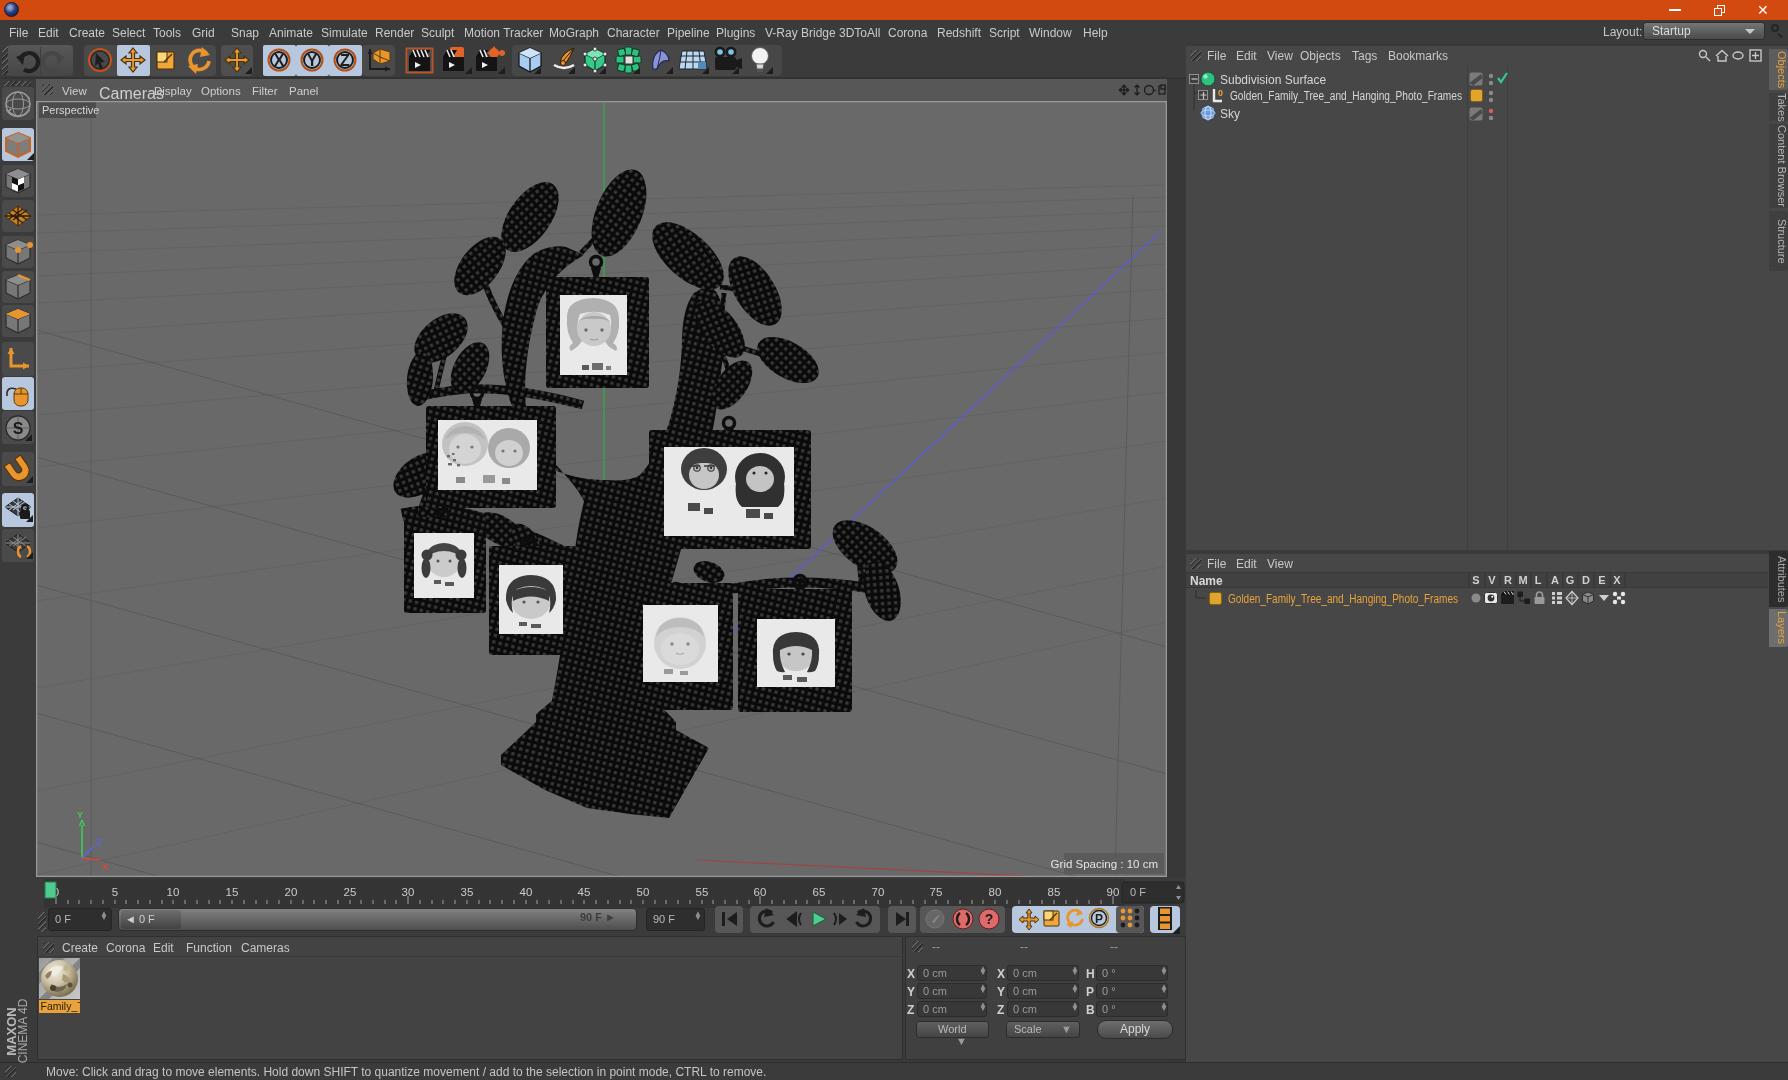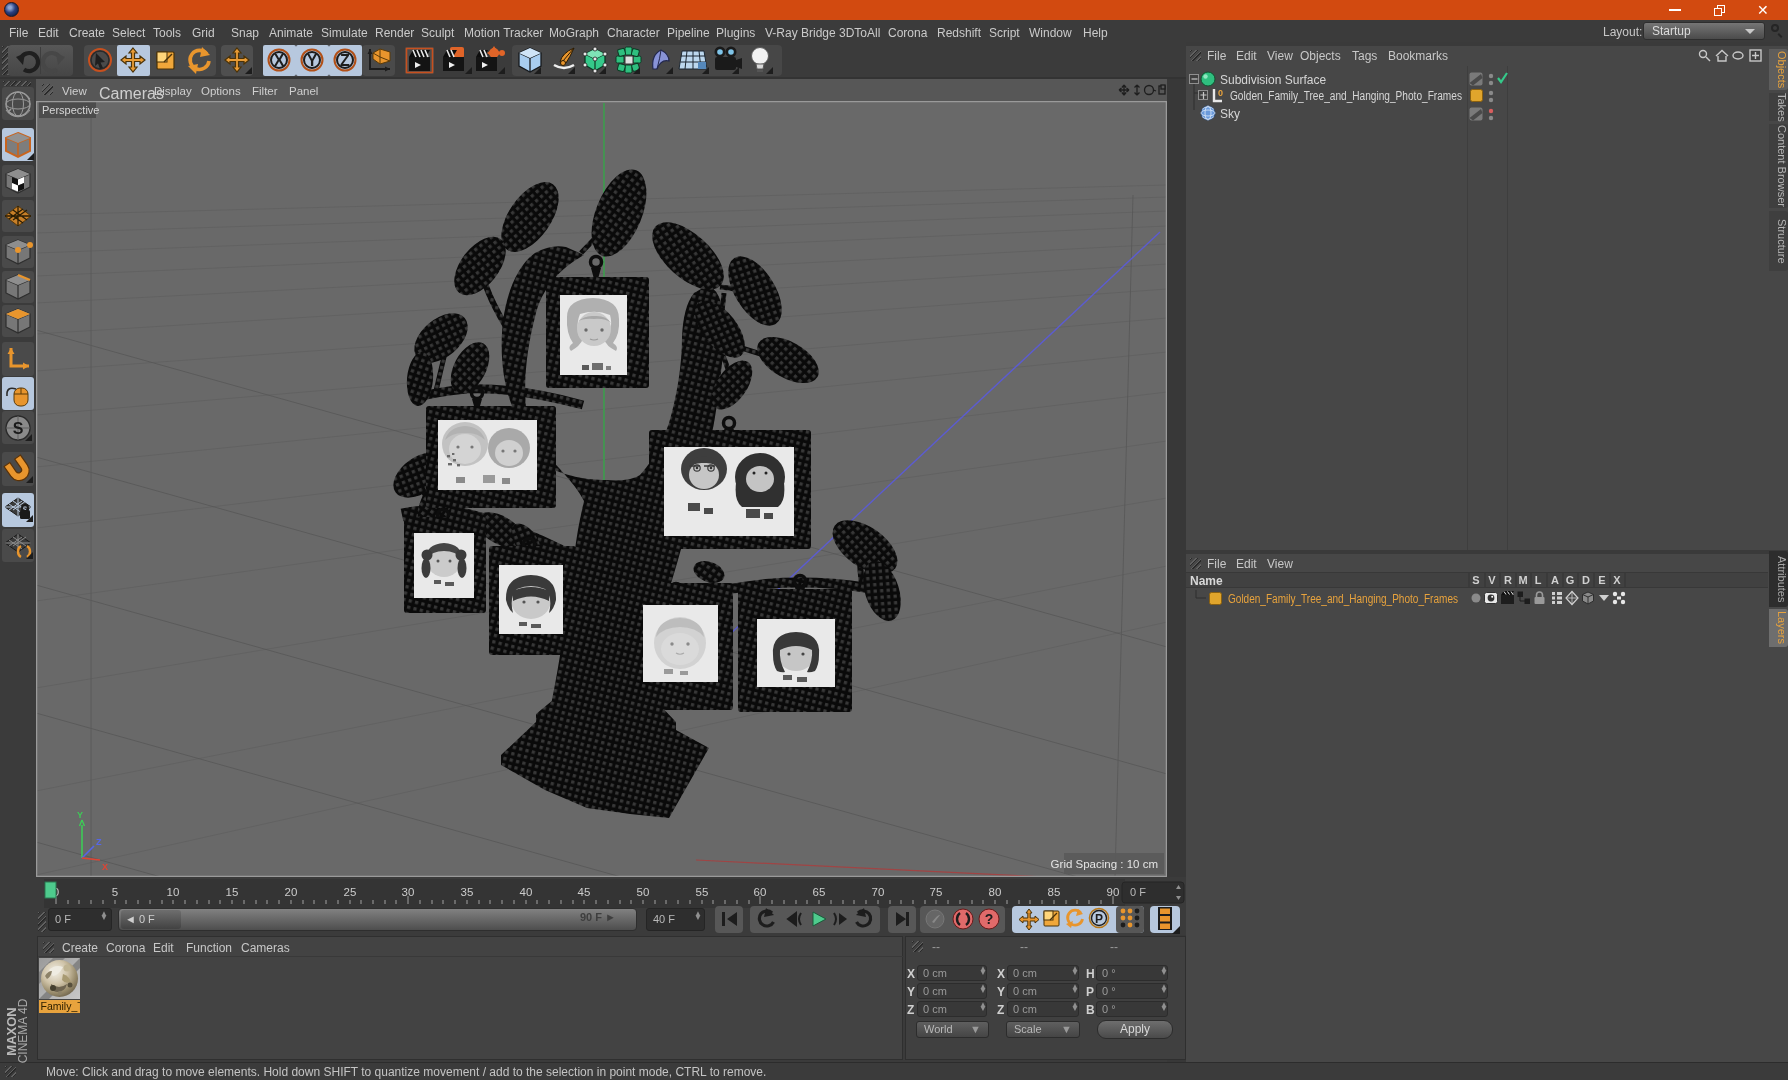--- a/index.html
+++ b/index.html
@@ -854,21 +854,21 @@
     <text x="1094" y="19" font-family="Liberation Sans" font-size="11" fill="#b9b9b9">0 F</text>
     <path d="M1140 12 l2.5 -4 2.5 4 Z M1140 19 l2.5 4 2.5 4 Z" fill="#909090"></path>
     <path d="M1140 19 l2.5 4 2.5 -4 Z" fill="#909090"></path>
   </svg>
   <div class="abs grip" style="left:38px;top:912px;width:8px;height:20px;"></div>
   <div class="spin" style="left:48px;top:908px;width:64px;height:23px;padding:4px 6px;">0 F</div>
   <div class="updn" style="left:100px;top:912px;">▲<br>▼</div>
   <div class="abs" style="left:118px;top:908px;width:519px;height:23px;border-radius:4px;background:linear-gradient(#818181,#4e4e4e);border:1px solid #2e2e2e;"></div>
   <div class="abs" style="left:121px;top:910px;width:60px;height:19px;border-radius:3px;background:linear-gradient(#6e6e6e,#424242);color:#cfcfcf;font-size:11px;padding:3px 4px;">◄ 0 F</div>
   <div class="abs" style="left:580px;top:911px;color:#3e3e3e;font-size:11px;font-weight:bold;">90 F ►</div>
-  <div class="spin" style="left:646px;top:908px;width:59px;height:23px;padding:4px 6px;">40 F</div>
+  <div class="spin" style="left:646px;top:908px;width:59px;height:23px;padding:4px 6px;">90 F</div>
   <div class="updn" style="left:694px;top:912px;">▲<br>▼</div>
   <svg class="abs" style="left:710px;top:905px;" width="476" height="30" viewBox="0 0 476 30">
     <rect x="5" y="1" width="28" height="27" rx="4" fill="#575757"></rect>
     <rect x="40" y="1" width="130" height="27" rx="4" fill="#575757"></rect>
     <rect x="178" y="1" width="28" height="27" rx="4" fill="#575757"></rect>
     <rect x="210" y="1" width="85" height="27" rx="4" fill="#575757"></rect>
     <rect x="302" y="1" width="132" height="27" rx="4" fill="#b7c8de"></rect>
     <rect x="406" y="1" width="28" height="27" rx="4" fill="#575757"></rect>
     <rect x="440" y="1" width="30" height="27" rx="4" fill="#b7c8de"></rect>
     <g fill="#1d1d1d">
@@ -999,21 +999,21 @@
   <div class="updn" style="left:1071px;top:1003px;">▲<br>▼</div>
   <div class="txt" style="left:1086px;top:967px;font-weight:bold;color:#cfcfcf;">H</div>
   <div class="fld" style="left:1096px;top:965px;width:72px;">0 °</div>
   <div class="updn" style="left:1160px;top:967px;">▲<br>▼</div>
   <div class="txt" style="left:1086px;top:985px;font-weight:bold;color:#cfcfcf;">P</div>
   <div class="fld" style="left:1096px;top:983px;width:72px;">0 °</div>
   <div class="updn" style="left:1160px;top:985px;">▲<br>▼</div>
   <div class="txt" style="left:1086px;top:1003px;font-weight:bold;color:#cfcfcf;">B</div>
   <div class="fld" style="left:1096px;top:1001px;width:72px;">0 °</div>
   <div class="updn" style="left:1160px;top:1003px;">▲<br>▼</div>
-  <div class="abs" style="left:916px;top:1021px;width:73px;height:17px;background:linear-gradient(#5f5f5f,#454545);border:1px solid #2c2c2c;border-radius:3px;color:#b9b9b9;font-size:11px;padding:1px 7px;">World <span style="float:right;color:#999;">▼</span></div>
+  <div class="abs" style="left:916px;top:1021px;width:73px;height:17px;background:linear-gradient(#5f5f5f,#454545);border:1px solid #2c2c2c;border-radius:3px;color:#b9b9b9;font-size:11px;padding:1px 21px;">World <span style="float:right;color:#999;">▼</span></div>
   <div class="abs" style="left:1006px;top:1021px;width:74px;height:17px;background:linear-gradient(#5f5f5f,#454545);border:1px solid #2c2c2c;border-radius:3px;color:#b9b9b9;font-size:11px;padding:1px 7px;">Scale <span style="float:right;color:#999;">▼</span></div>
   <div class="abs" style="left:1097px;top:1020px;width:76px;height:19px;background:linear-gradient(#6e6e6e,#4a4a4a);border:1px solid #2c2c2c;border-radius:9px;color:#d8d8d8;font-size:12px;text-align:center;padding-top:1px;">Apply</div>
 
   <div class="abs" style="left:0;top:1062px;width:1788px;height:18px;background:#3b3b3b;border-top:1px solid #2c2c2c;"></div>
   <div class="abs grip" style="left:5px;top:1066px;width:11px;height:11px;"></div>
   <div class="abs" style="left:46px;top:1065px;color:#c4c4c4;font-size:12px;">Move: Click and drag to move elements. Hold down SHIFT to quantize movement / add to the selection in point mode, CTRL to remove.</div>
 
   <div class="abs" style="left:5px;top:1003px;width:13px;height:56px;display:flex;align-items:center;justify-content:center;">
     <div style="color:#b9b9b9;font-size:13px;font-weight:bold;transform:rotate(-90deg);white-space:nowrap;">MAXON</div>
   </div>

